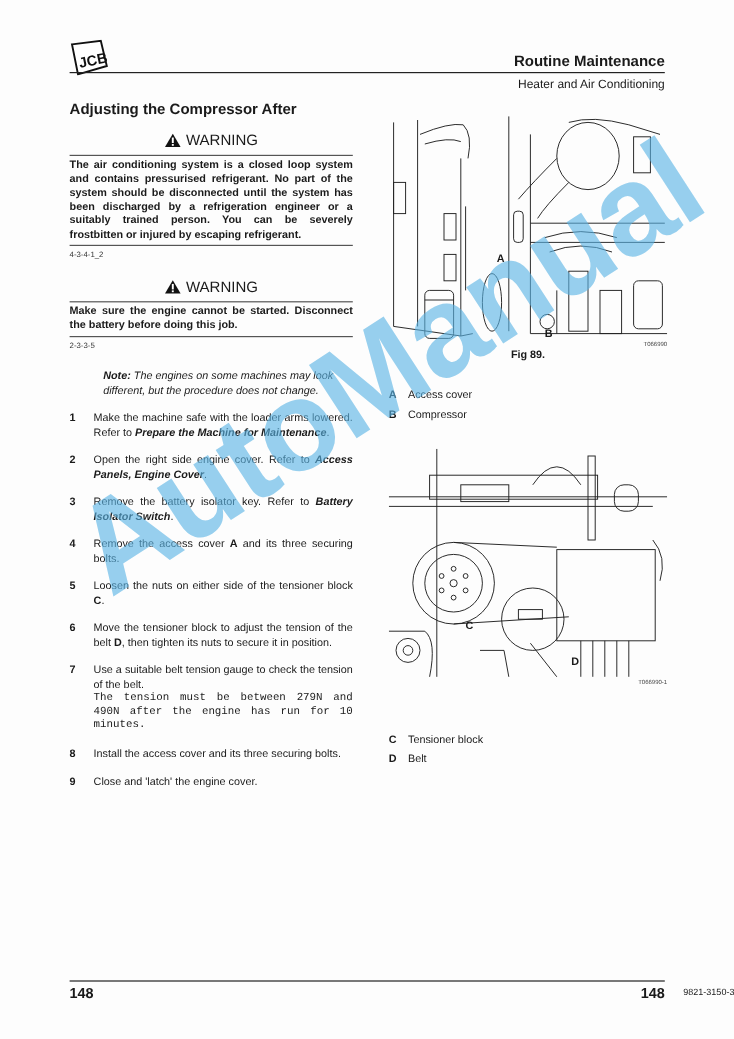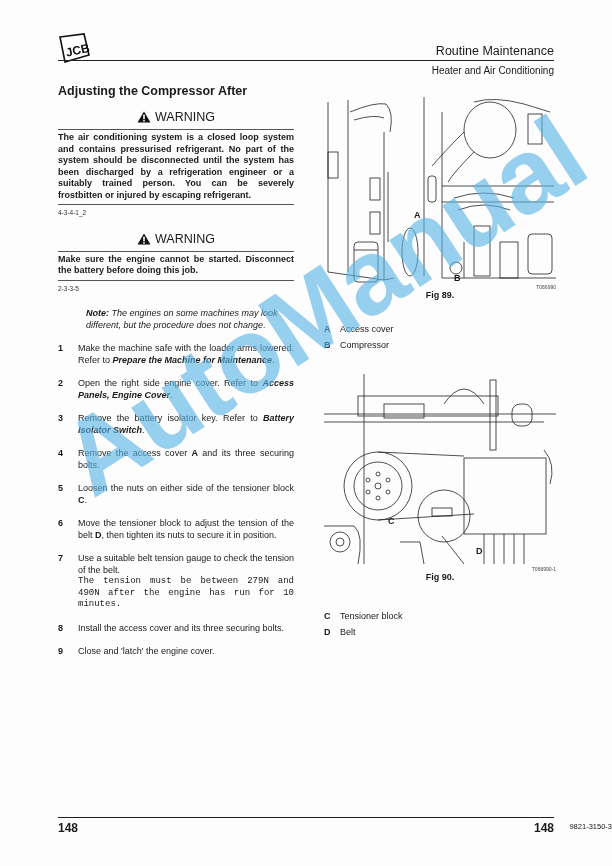--- a/index.html
+++ b/index.html
@@ -1,20 +1,20 @@
 <!DOCTYPE html>
 <html><head>
 <meta charset="utf-8">
 <style>
   html, body { margin:0; padding:0; background:#fdfdfd; }
   body { width:612px; height:866px; position:relative; overflow:hidden;
          font-family:"Liberation Sans", sans-serif; color:#1a1a1a; }
   .abs { position:absolute; }
   .logo { left:58px; top:33px; width:32px; height:30px; }
-  .section-title { right:58px; top:44px; font-size:12.5px; font-weight:normal; }
+  .section-title { right:58px; top:44px; font-size:12.5px; font-weight:bold; }
   .head-rule { left:58px; right:58px; top:60px; height:0; border-top:1.3px solid #222; }
   .subsection { right:58px; top:65px; font-size:10px; }
   .page-title { left:58px; top:84px; font-size:12.5px; font-weight:bold; }
 
   .col { left:58px; width:236px; font-size:9px; line-height:11.5px; }
   .warn-head { text-align:center; font-size:12.5px; font-weight:normal; height:16px; line-height:16px; }
   .warn-head svg { vertical-align:-2px; margin-right:4px; }
   .warn-rule { border-top:0.8px solid #555; }
   .warn-body { font-weight:bold; text-align:justify; padding:2px 0 3px 0; text-align-last:left; }
   .code { font-size:6.5px; color:#333; padding-top:2px; }
@@ -214,21 +214,20 @@
     <path d="M118 162 L140 190"></path>
     <path d="M160 160 L160 190 M170 160 L170 190 M180 160 L180 190 M190 160 L190 190 M200 160 L200 190"></path>
     <circle cx="16" cy="168" r="10"></circle>
     <circle cx="16" cy="168" r="4"></circle>
     <path d="M0 152 L30 152 Q40 160 34 190"></path>
     <path d="M76 168 L96 168 L100 190"></path>
   </svg>
   <div class="abs" style="left:64px; top:142px; font-size:9px; font-weight:bold;">C</div>
   <div class="abs" style="left:152px; top:172px; font-size:9px; font-weight:bold;">D</div>
   <div class="fig-code">T066990-1</div>
-  <div class="fig-cap">Fig 90.</div>
 </div>
 
 <div class="abs legend" style="top:608px;">
   <div><span class="k">C</span><span>Tensioner block</span></div>
   <div><span class="k">D</span><span>Belt</span></div>
 </div>
 
 <div class="abs watermark">AutoManual</div>
 
 <div class="abs foot-rule"></div>

